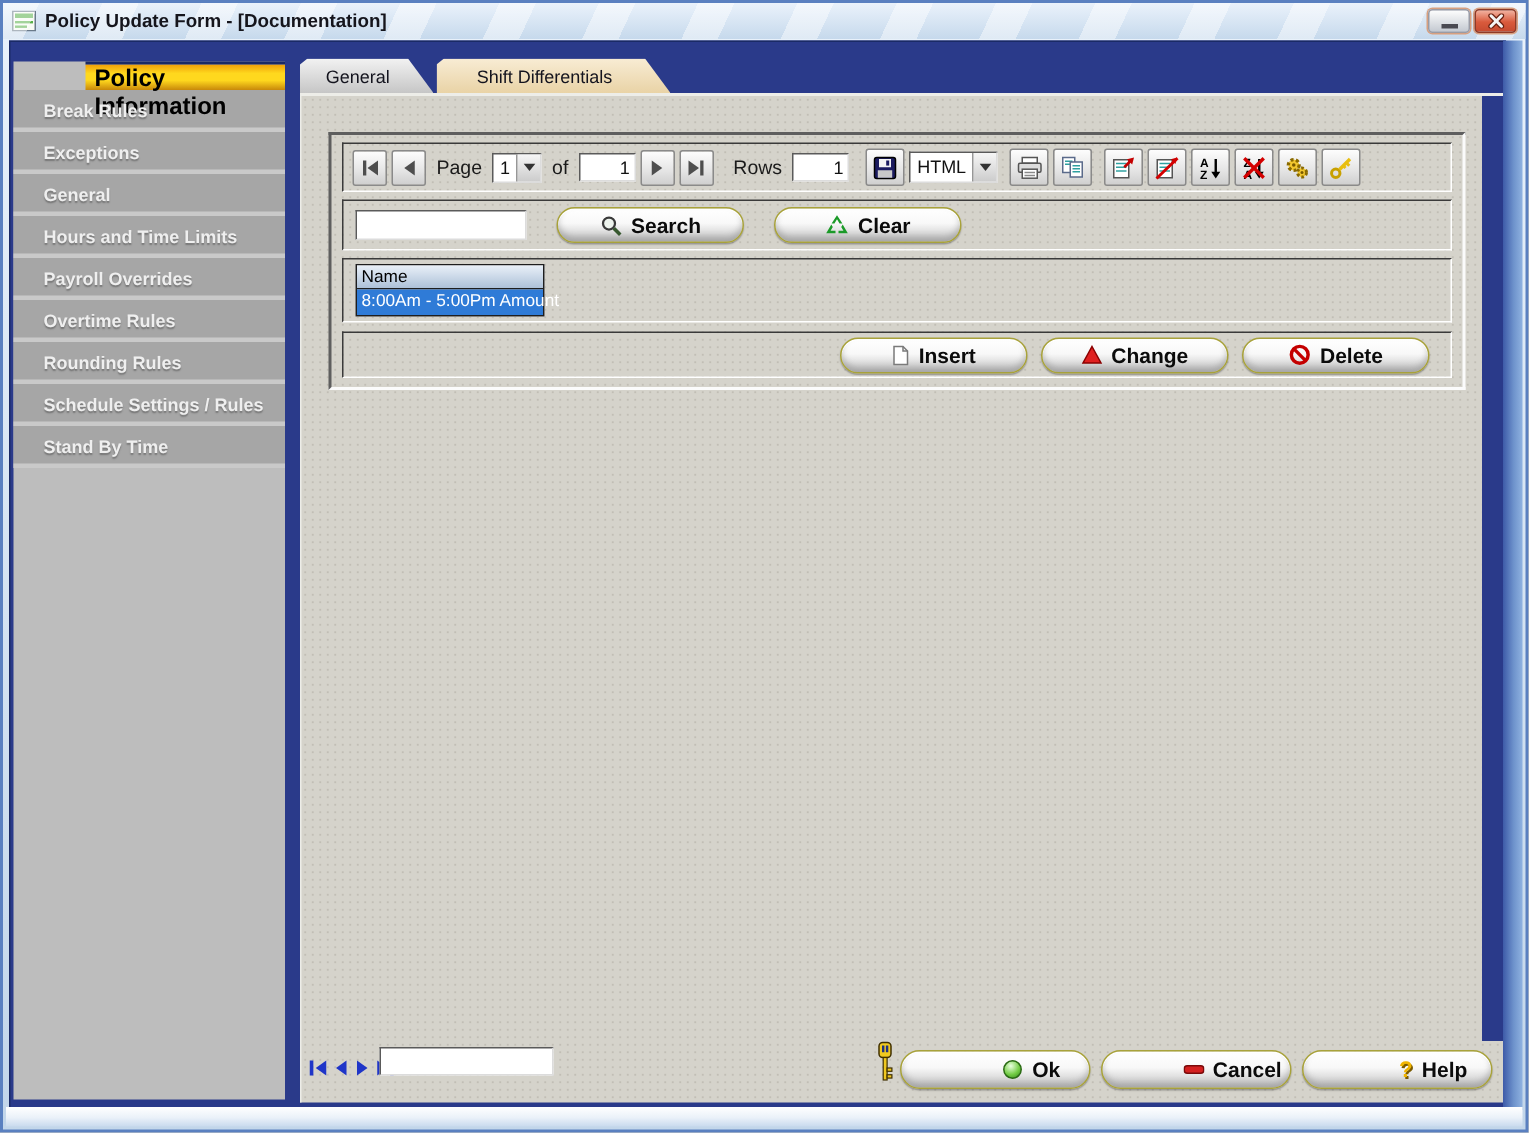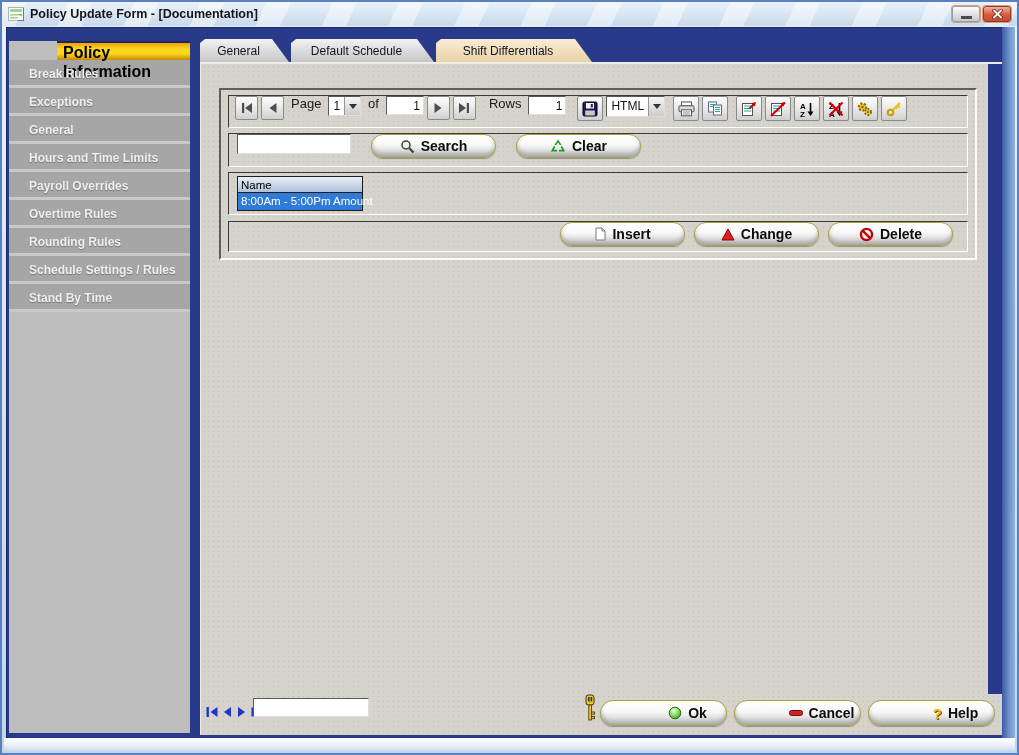--- a/index.html
+++ b/index.html
@@ -48,21 +48,21 @@
   
   .content { position:absolute; left:193px; top:34px; width:803px; height:673px;
     background-color:#D5D3CB;
     background-image:radial-gradient(#c1beb5 0.9px, rgba(0,0,0,0) 0.9px);
     background-size:5px 5px;
     border-top:2px solid #EDEDE8; border-left:1px solid #EDEDE8; }
   .navy-right-strip { position:absolute; top:0; right:0; width:15px; height:630px; background:#2A3A8A; }
 
   .report-panel { position:absolute; left:18px; top:24px; width:758px; height:172px;
     border:2px solid; border-color:#5E5E5E #FBFBFB #FBFBFB #5E5E5E; padding:5px 7px; }
-  .panel-row { border:1px solid; border-color:#3A3A3A #FFFFFF #FFFFFF #3A3A3A; display:flex; align-items:flex-start; margin-bottom:5px; }
+  .panel-row { border:1px solid; border-color:#3A3A3A #FFFFFF #FFFFFF #3A3A3A; display:flex; align-items:center; margin-bottom:5px; }
   .row-toolbar { height:33px; padding-left:6px; gap:3px; }
   .row-search  { height:34px; padding-left:8px; gap:20px; }
   .row-list    { height:43px; align-items:flex-start; padding:3px 0 0 8px; margin-bottom:6px; }
   .row-actions { height:31px; justify-content:flex-end; gap:9px; padding-right:14px; margin-bottom:0; }
 
   .tb-label { font-size:13px; color:#1A1A1A; margin:0 4px; }
   .tbtn { height:24px; min-width:23px; border:1px solid #8A8A8A; border-radius:2px; cursor:pointer;
     background:linear-gradient(180deg,#FDFDFD,#E4E4E4 60%,#CFCFCF);
     display:flex; align-items:center; justify-content:center; padding:0 2px; flex:0 0 auto; }
   .tbtn.icon26 { width:26px; height:25px; }
@@ -140,21 +140,20 @@
       <div class="sidebar-item">Hours and Time Limits</div>
       <div class="sidebar-item">Payroll Overrides</div>
       <div class="sidebar-item">Overtime Rules</div>
       <div class="sidebar-item">Rounding Rules</div>
       <div class="sidebar-item">Schedule Settings / Rules</div>
       <div class="sidebar-item">Stand By Time</div>
     </div>
 
     <div class="tabbar">
       <div class="tab tab-general">General</div>
-      <div class="tab tab-default-schedule">Default Schedule</div>
       <div class="tab active tab-shift-differentials">Shift Differentials</div>
     </div>
 
     <div class="content">
       <div class="navy-right-strip"></div>
 
       <div class="report-panel">
 
         <div class="panel-row row-toolbar">
           <span class="tbtn">

